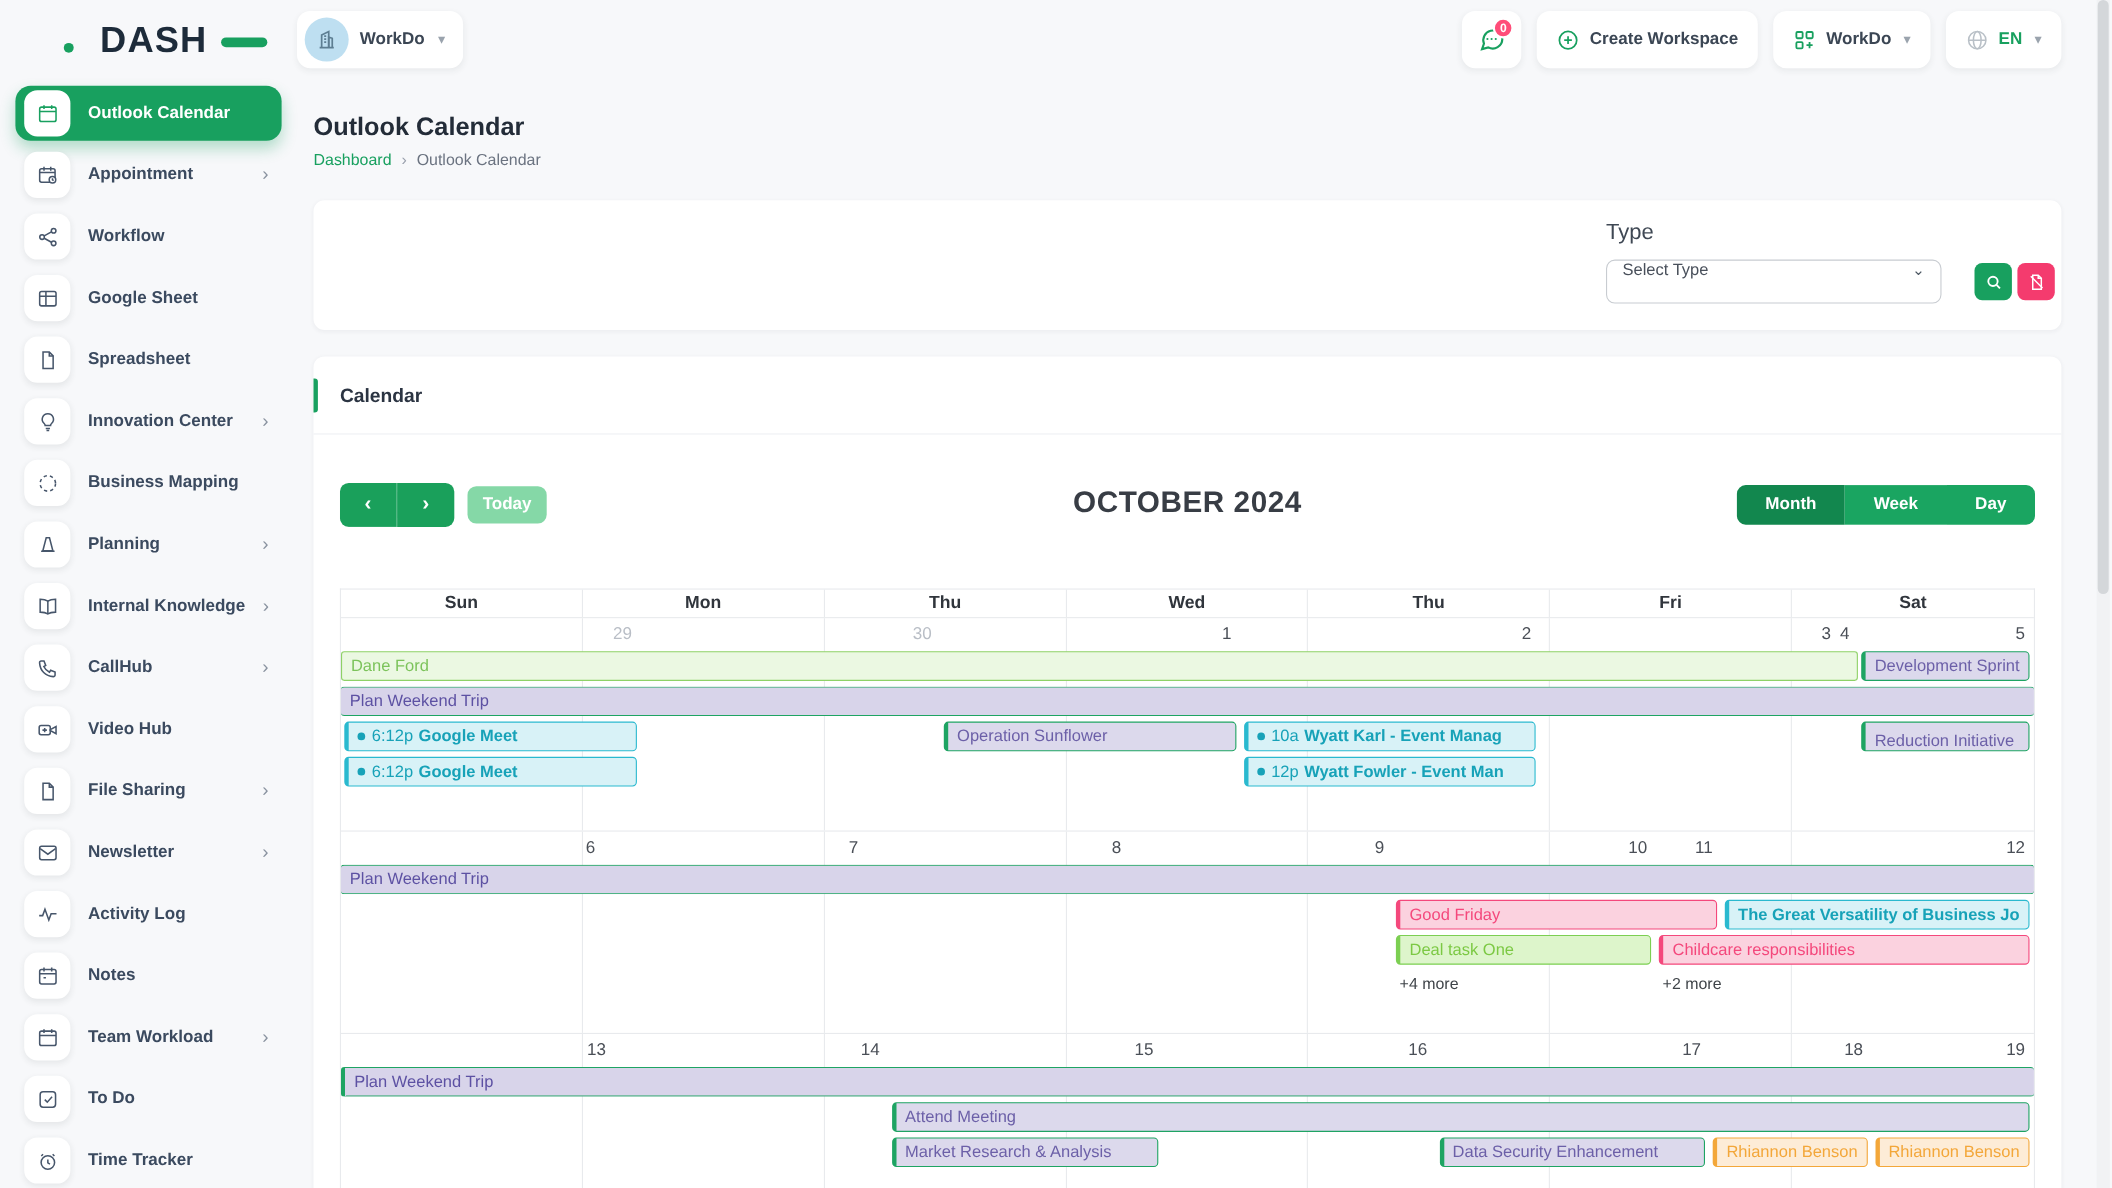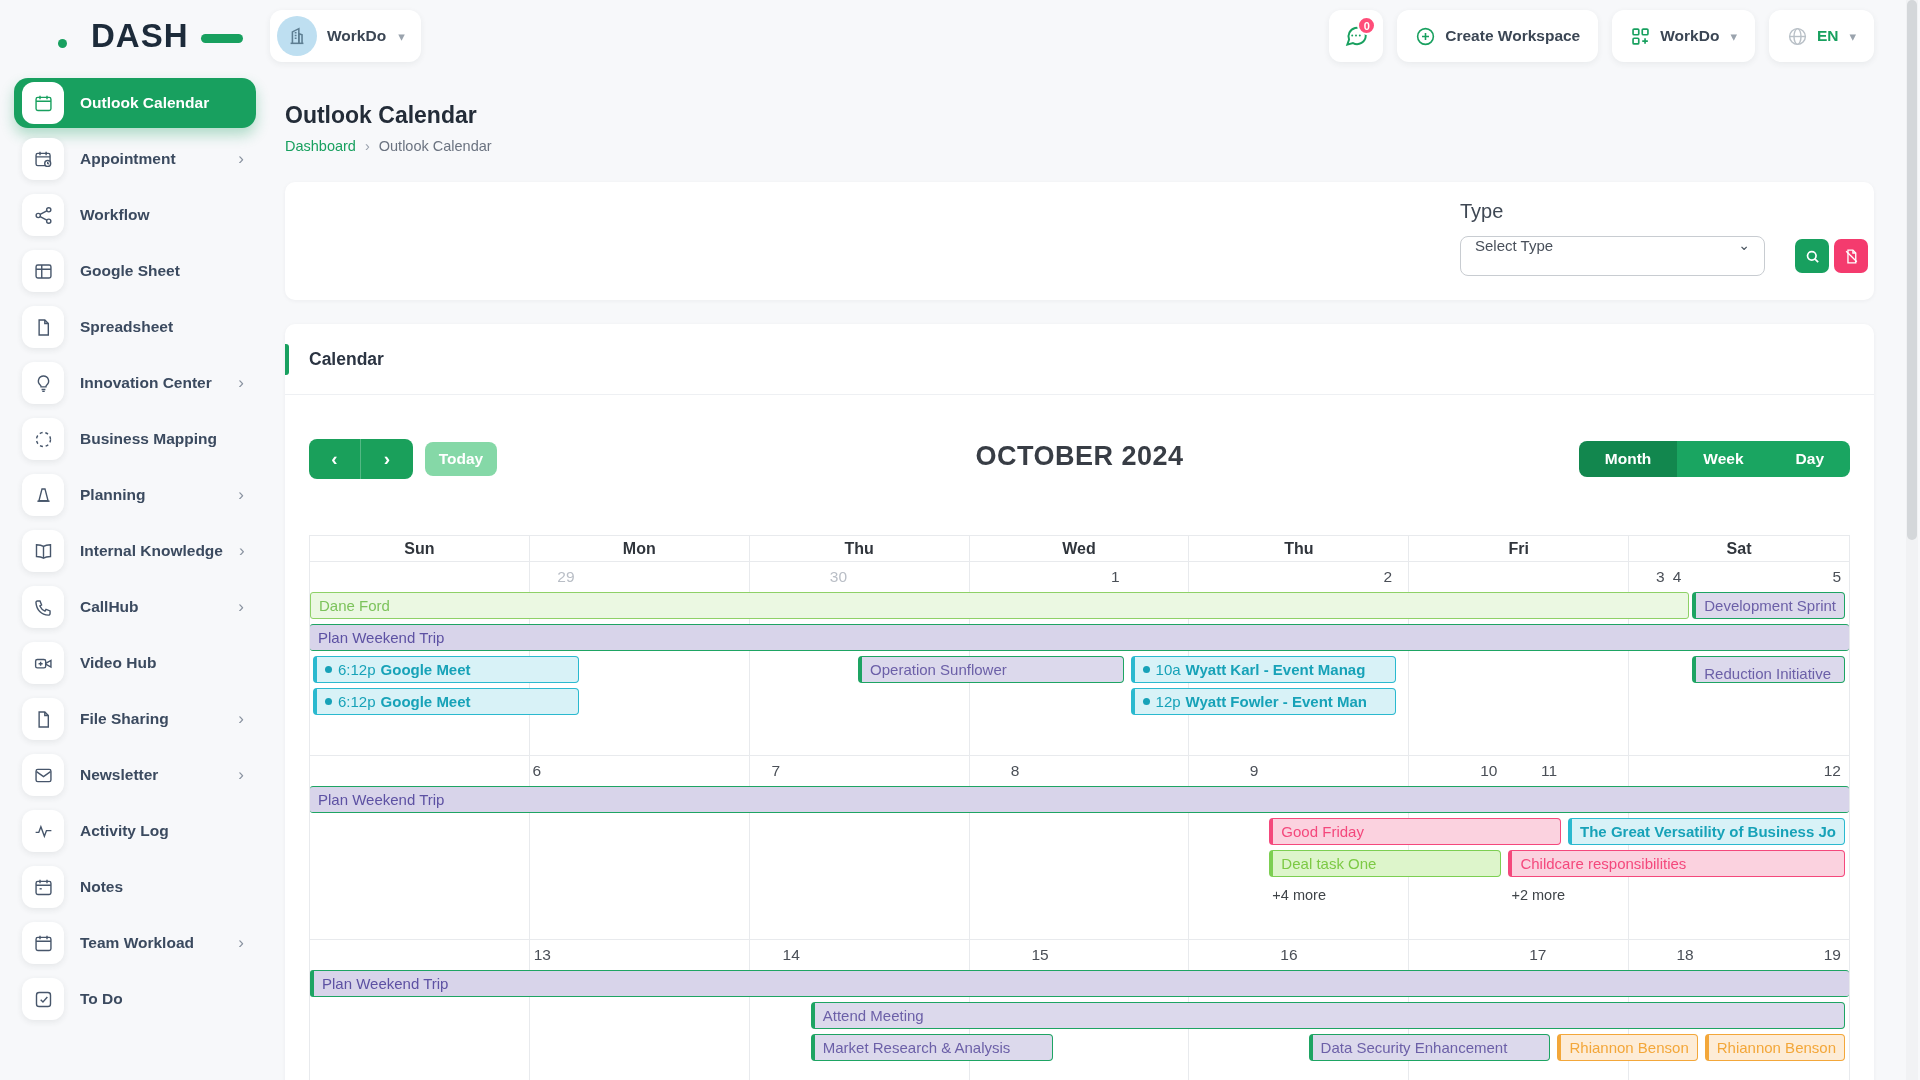--- a/index.html
+++ b/index.html
@@ -334,20 +334,30 @@
       </div>
       <div class="side-item">
         <span class="icon-box">
           <svg width="21" height="21" viewBox="0 0 24 24" fill="none" stroke-width="1.6">
             <rect x="4" y="4" width="16" height="16" rx="3"></rect>
             <path d="M8.8 12.2l2.6 2.6 5-5.6"></path>
           </svg>
         </span>
         <span class="side-label">To Do</span>
       </div>
+      <div class="side-item">
+        <span class="icon-box">
+          <svg width="21" height="21" viewBox="0 0 24 24" fill="none" stroke-width="1.6">
+            <circle cx="12" cy="13.5" r="7"></circle>
+            <path d="M12 10.5v3.4l2.2 1.3"></path>
+            <path d="M5.2 6.8L7 5M18.8 6.8L17 5"></path>
+          </svg>
+        </span>
+        <span class="side-label">Time Tracker</span>
+      </div>
     </nav>
 
   <main class="main">
     <div class="page-title">Outlook Calendar</div>
     <div class="breadcrumb">
       <span class="bc-home">Dashboard</span>
       <span class="bc-sep">›</span>
       <span class="bc-cur">Outlook Calendar</span>
     </div>
 

